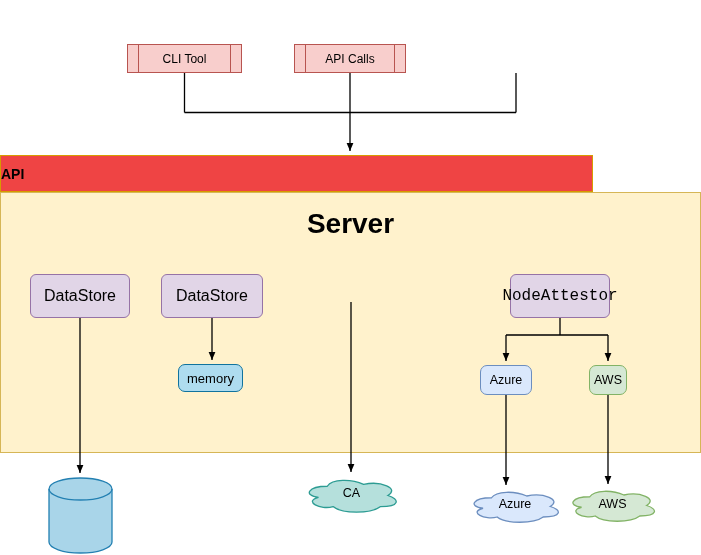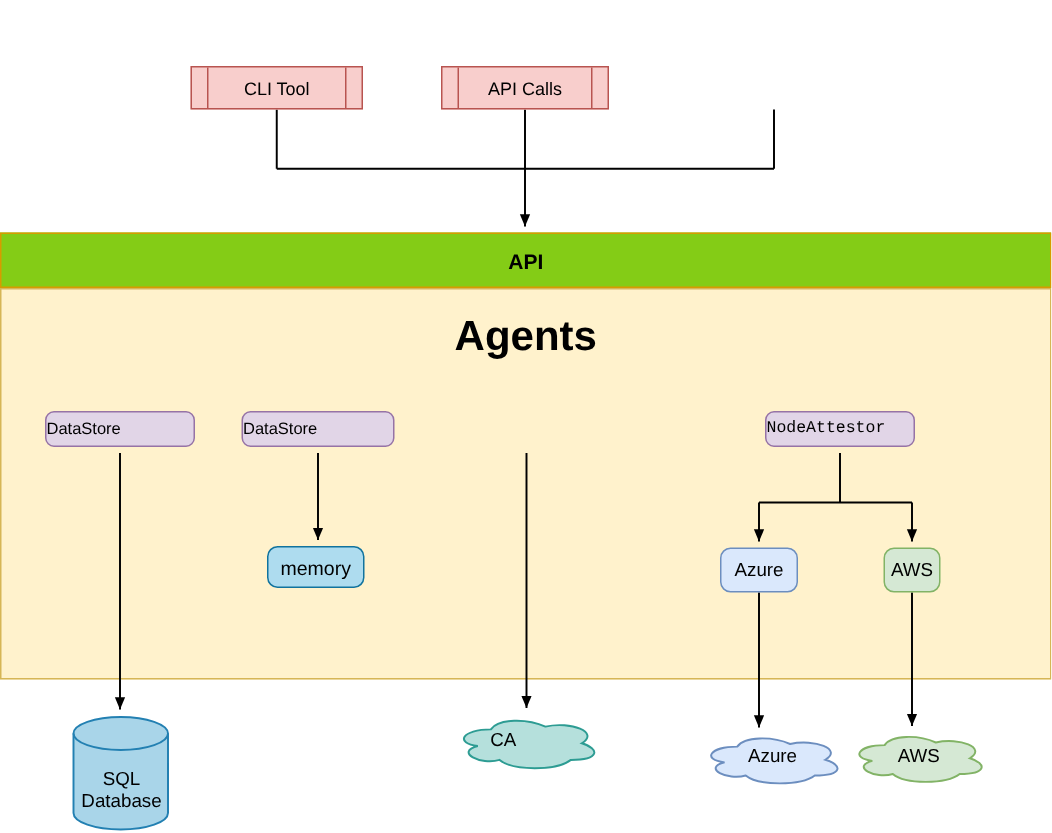--- a/index.html
+++ b/index.html
@@ -11,23 +11,23 @@
   .canvas * { box-sizing: border-box; }
 
   
   .layer-containers { position: absolute; inset: 0; z-index: 1; }
   .layer-svg { position: absolute; inset: 0; z-index: 2; }
   .layer-nodes { position: absolute; inset: 0; z-index: 3; pointer-events: none; }
   .layer-nodes > div { pointer-events: auto; }
 
   
   .api-bar {
-    position: absolute; left: 0; top: 155px; width: 701px; height: 37px;
-    background: #84cc16; border: 1px solid #D79B00;
-    display: flex; align-items: center; justify-content: center;
+    position: absolute; left: 0; top: 155px; width: 593px; height: 37px;
+    background: #ef4444; border: 1px solid #D79B00;
+    display: flex; align-items: center; justify-content: flex-start;
     font-weight: bold; font-size: 14px;
   }
   .server-box {
     position: absolute; left: 0; top: 192px; width: 701px; height: 261px;
     background: #FFF2CC; border: 1px solid #D6B656;
   }
   .server-title {
     position: absolute; left: 0; top: 209px; width: 701px;
     text-align: center; font-weight: bold; font-size: 28px; line-height: 30px;
   }
@@ -44,24 +44,24 @@
     background: #B85450;
   }
   .proc::before { left: 10px; }
   .proc::after { right: 10px; }
   .proc-cli    { left: 127px; width: 115px; }
   .proc-api    { left: 294px; width: 112px; justify-content: center; }
   .proc-agents { left: 457px; width: 120px; }
 
   
   .plugin {
-    position: absolute; top: 274px; height: 24px;
+    position: absolute; top: 274px; height: 44px;
     background: #E1D5E7; border: 1px solid #9673A6; border-radius: 6px;
-    display: flex; align-items: center; justify-content: flex-start;
-    font-size: 11px;
+    display: flex; align-items: center; justify-content: center;
+    font-size: 16px;
   }
   .plugin-datastore    { left: 30px;  width: 100px; }
   .plugin-keymanager   { left: 161px; width: 102px; }
   .plugin-upstream     { left: 289px; width: 124px; }
   .plugin-nodeattestor { left: 510px; width: 100px; font-family: Liberation Mono, monospace; }
 
   
   .impl {
     position: absolute;
     border-radius: 7px;
@@ -76,21 +76,21 @@
     background: #DAE8FC; border: 1px solid #6C8EBF; font-size: 12.5px;
   }
   .impl-aws {
     left: 589px; top: 365px; width: 38px; height: 30px;
     background: #D5E8D4; border: 1px solid #82B366; font-size: 12.5px;
   }
 
   
   .shape-label { position: absolute; text-align: center; font-size: 12.5px; line-height: 15px; }
   .label-db    { left: 46px;  top: 512px; width: 70px; }
-  .label-ca    { left: 287px; top: 486px; width: 97px; }
+  .label-ca    { left: 303px; top: 486px; width: 97px; }
   .label-azurecloud { left: 468px; top: 497px; width: 94px; }
   .label-awscloud   { left: 567px; top: 497px; width: 91px; }
 
   
   .edge { stroke: #000; stroke-width: 1.3; fill: none; }
   .cloud-ca  { fill: #B5E0DC; stroke: #2D9C93; stroke-width: 1.3; }
   .cloud-az  { fill: #DAE8FC; stroke: #6C8EBF; stroke-width: 1.3; }
   .cloud-aws { fill: #D5E8D4; stroke: #82B366; stroke-width: 1.3; }
   .cyl       { fill: #A9D5E9; stroke: #2380B2; stroke-width: 1.3; }
   .cyl-rim   { fill: none;    stroke: #2380B2; stroke-width: 1.3; }
@@ -98,21 +98,21 @@
 </head>
 <body>
 
 <div class="canvas">
 
   <div class="layer-containers">
     <div class="api-bar">
       <span>API</span>
     </div>
     <div class="server-box"></div>
-    <div class="server-title">Agents</div>
+    <div class="server-title">Server</div>
   </div>
 
   <svg class="layer-svg" width="701" height="555" viewBox="0 0 701 555">
     <defs>
       <marker id="arr" viewBox="0 0 10 10" refX="9" refY="5" markerWidth="9" markerHeight="9" orient="auto" markerUnits="userSpaceOnUse">
         <path d="M0,1.2 L9,5 L0,8.8 Z" fill="#000"></path>
       </marker>
     </defs>
 
     <path class="edge" d="M184.5,73 V112.5 M516,73 V112.5 M184.5,112.5 H516"></path>
@@ -156,19 +156,18 @@
     <div class="impl impl-memory">
       <span>memory</span>
     </div>
     <div class="impl impl-azure">
       <span>Azure</span>
     </div>
     <div class="impl impl-aws">
       <span>AWS</span>
     </div>
 
-    <div class="shape-label label-db">SQL Database</div>
     <div class="shape-label label-ca">CA</div>
     <div class="shape-label label-azurecloud">Azure</div>
     <div class="shape-label label-awscloud">AWS</div>
   </div>
 
 </div>
 
 </body></html>

